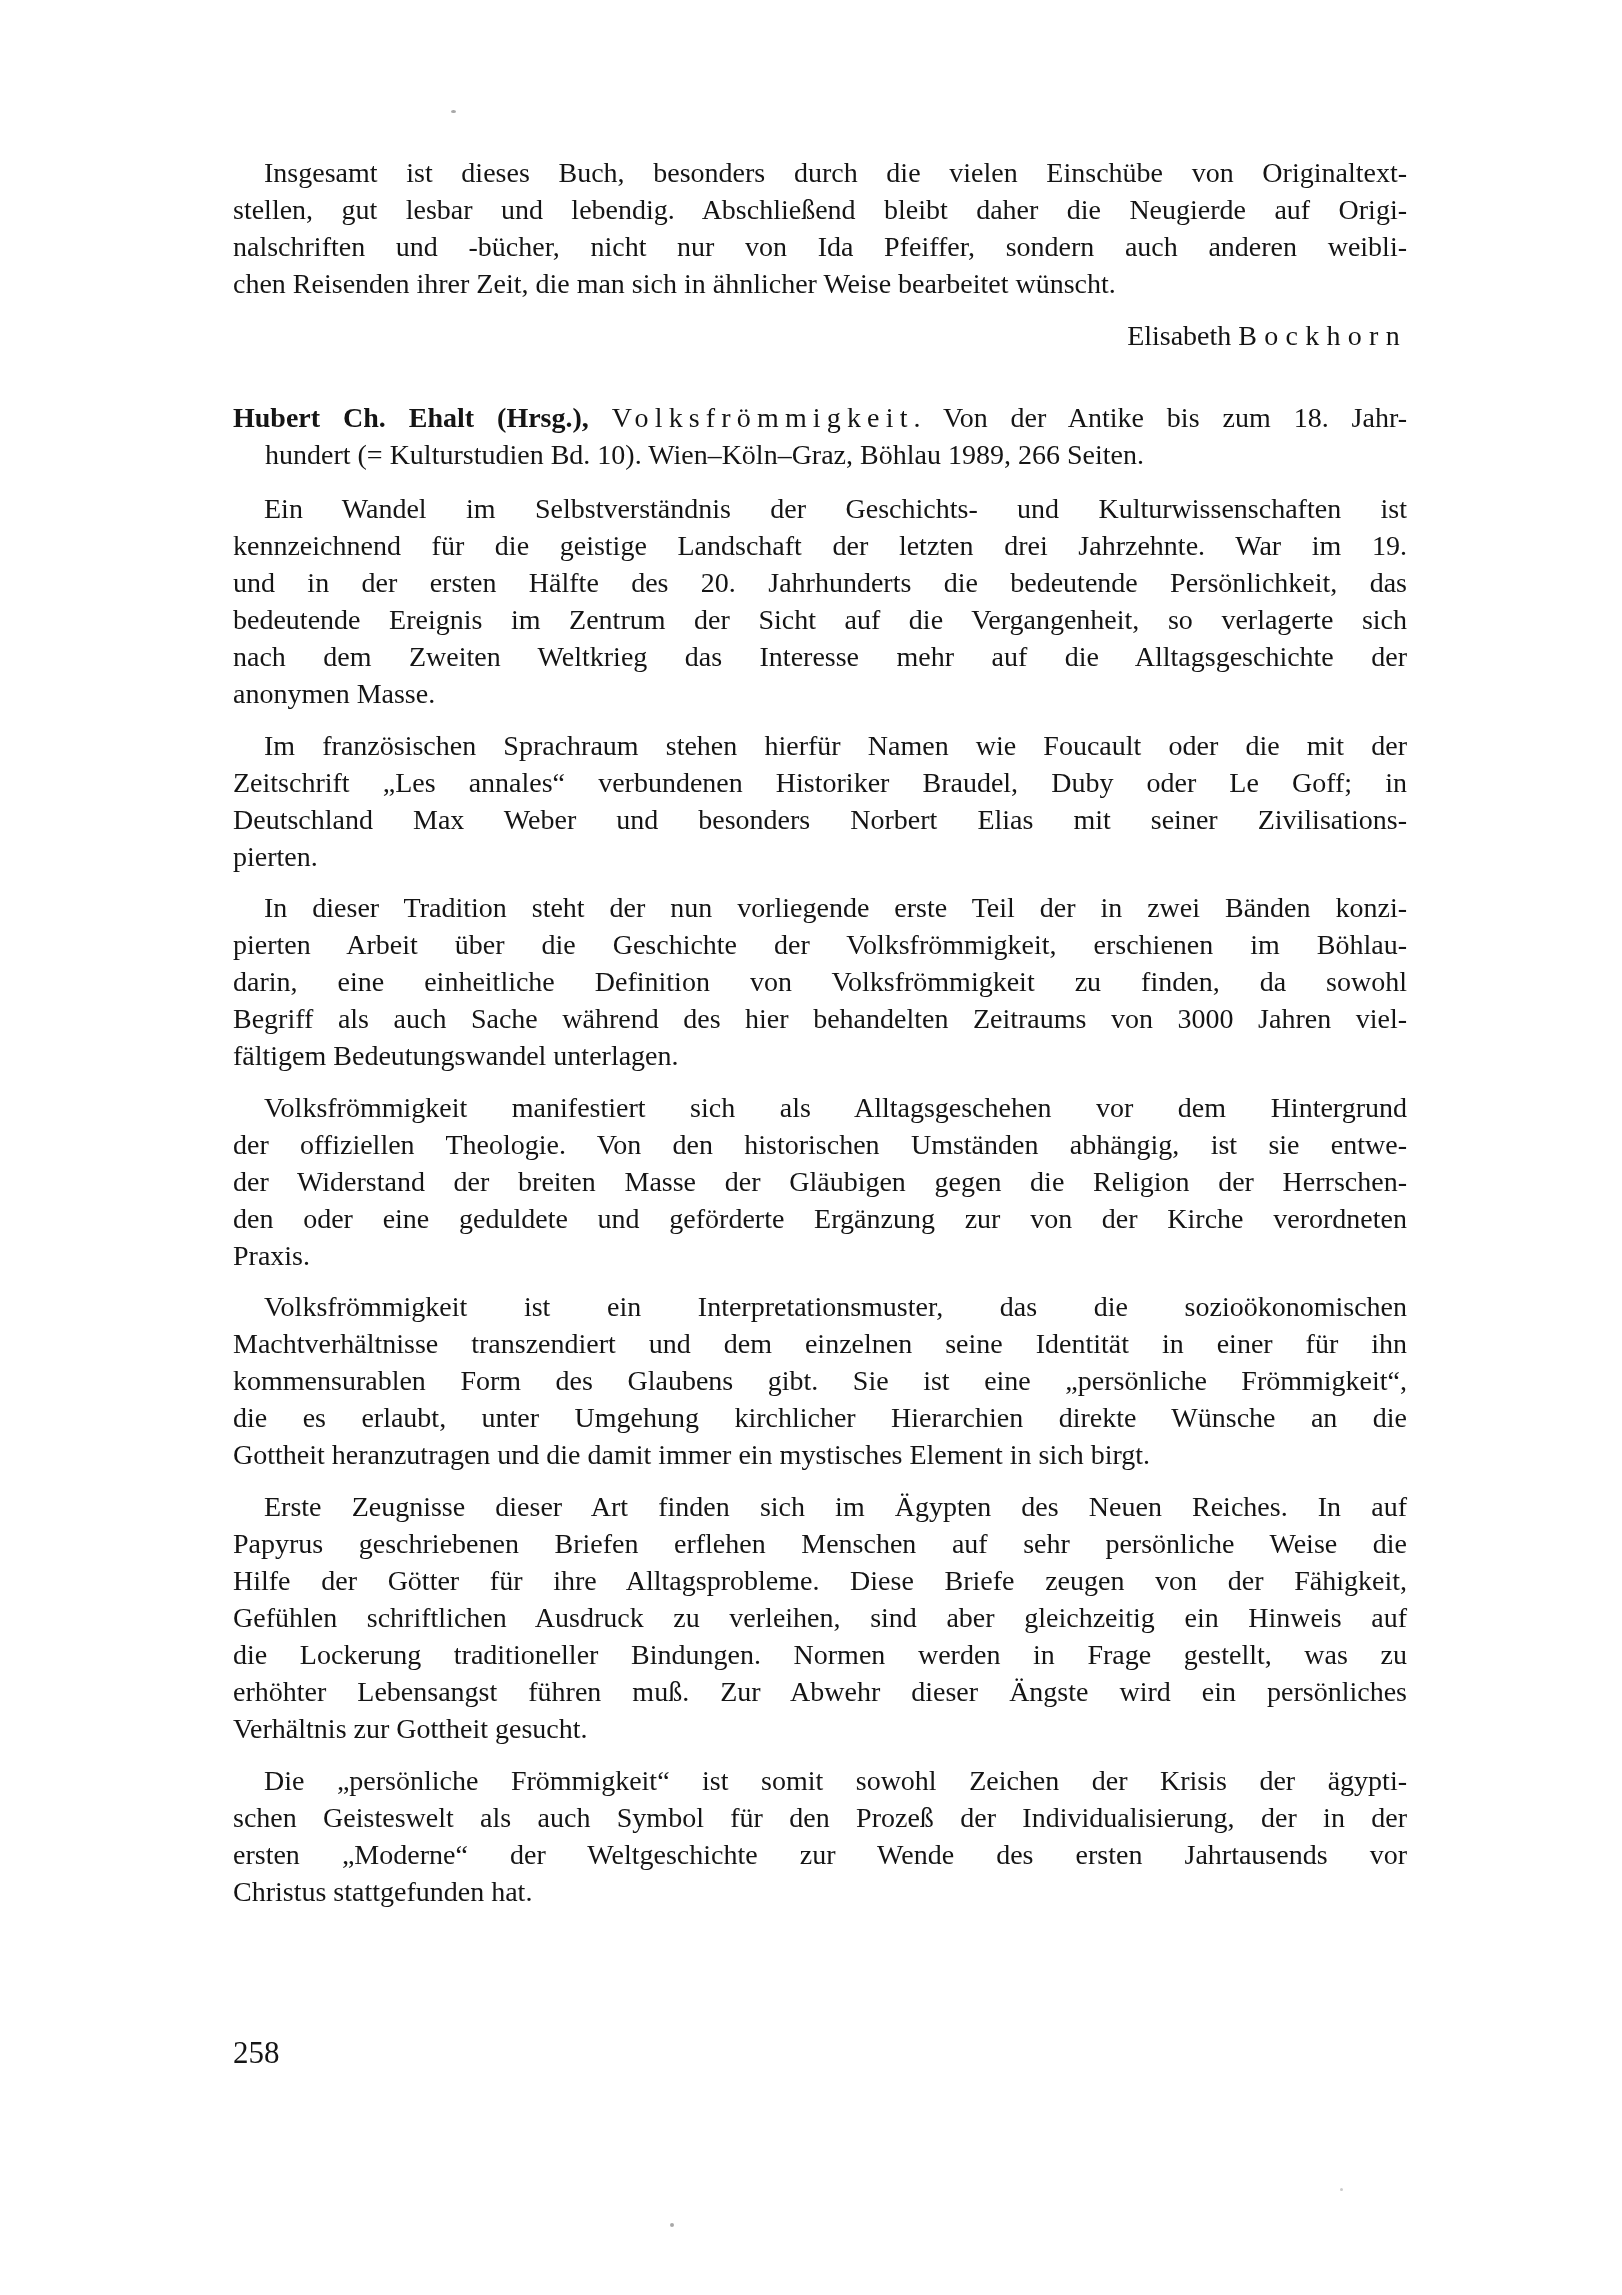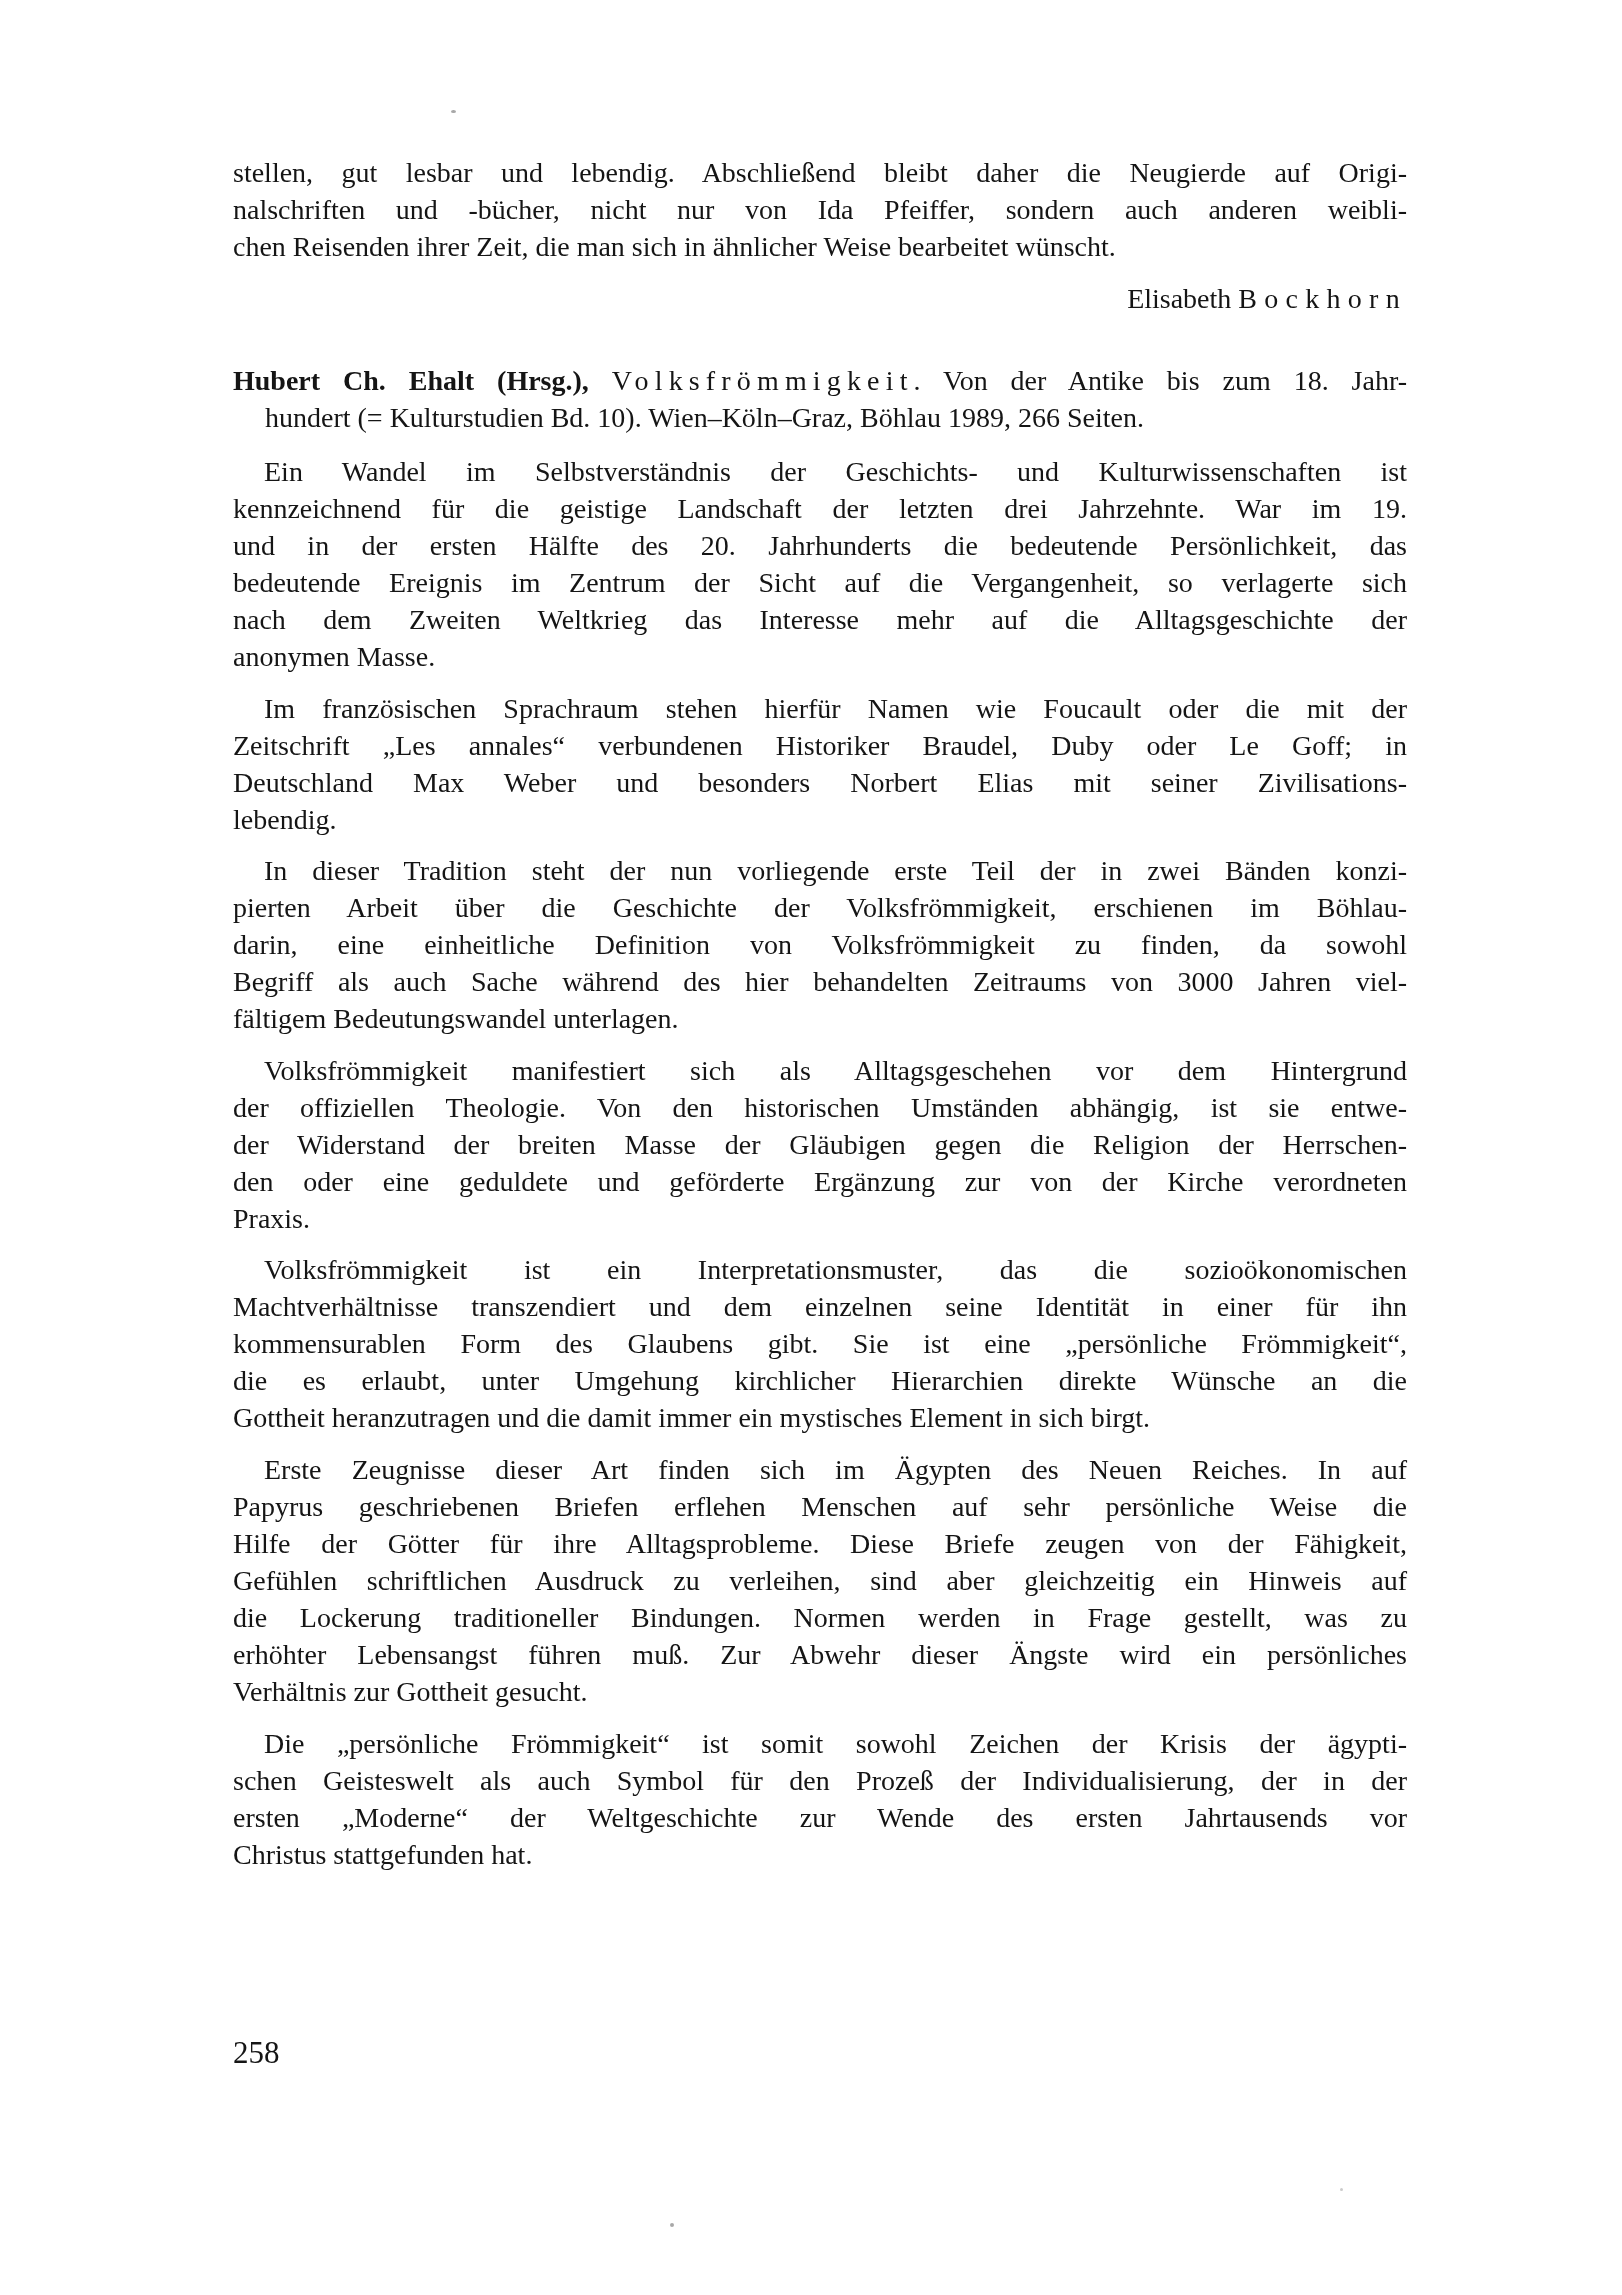--- a/index.html
+++ b/index.html
@@ -62,20 +62,21 @@
 
 <div class="page">
 
   <span class="speck speck-1"></span>
   <span class="speck speck-2"></span>
   <span class="speck speck-3"></span>
 
   <div class="text-block">
 
     <div class="para no-gap">
+      <div class="line first">Insgesamt ist dieses Buch, besonders durch die vielen Einschübe von Originaltext-</div>
       <div class="line">stellen, gut lesbar und lebendig. Abschließend bleibt daher die Neugierde auf Origi-</div>
       <div class="line">nalschriften und -bücher, nicht nur von Ida Pfeiffer, sondern auch anderen weibli-</div>
       <div class="line last">chen Reisenden ihrer Zeit, die man sich in ähnlicher Weise bearbeitet wünscht.</div>
     </div>
 
     <div class="signature">
       <span>Elisabeth </span><span class="sig-family">Bockhorn</span>
     </div>
 
     <div class="heading">
@@ -89,21 +90,21 @@
       <div class="line">und in der ersten Hälfte des 20. Jahrhunderts die bedeutende Persönlichkeit, das</div>
       <div class="line">bedeutende Ereignis im Zentrum der Sicht auf die Vergangenheit, so verlagerte sich</div>
       <div class="line">nach dem Zweiten Weltkrieg das Interesse mehr auf die Alltagsgeschichte der</div>
       <div class="line last">anonymen Masse.</div>
     </div>
 
     <div class="para">
       <div class="line first">Im französischen Sprachraum stehen hierfür Namen wie Foucault oder die mit der</div>
       <div class="line">Zeitschrift „Les annales“ verbundenen Historiker Braudel, Duby oder Le Goff; in</div>
       <div class="line">Deutschland Max Weber und besonders Norbert Elias mit seiner Zivilisations-</div>
-      <div class="line last">lebendig.</div>
+      <div class="line last">pierten.</div>
     </div>
 
     <div class="para">
       <div class="line first">In dieser Tradition steht der nun vorliegende erste Teil der in zwei Bänden konzi-</div>
       <div class="line">pierten Arbeit über die Geschichte der Volksfrömmigkeit, erschienen im Böhlau-</div>
       <div class="line">darin, eine einheitliche Definition von Volksfrömmigkeit zu finden, da sowohl</div>
       <div class="line">Begriff als auch Sache während des hier behandelten Zeitraums von 3000 Jahren viel-</div>
       <div class="line last">fältigem Bedeutungswandel unterlagen.</div>
     </div>
 

